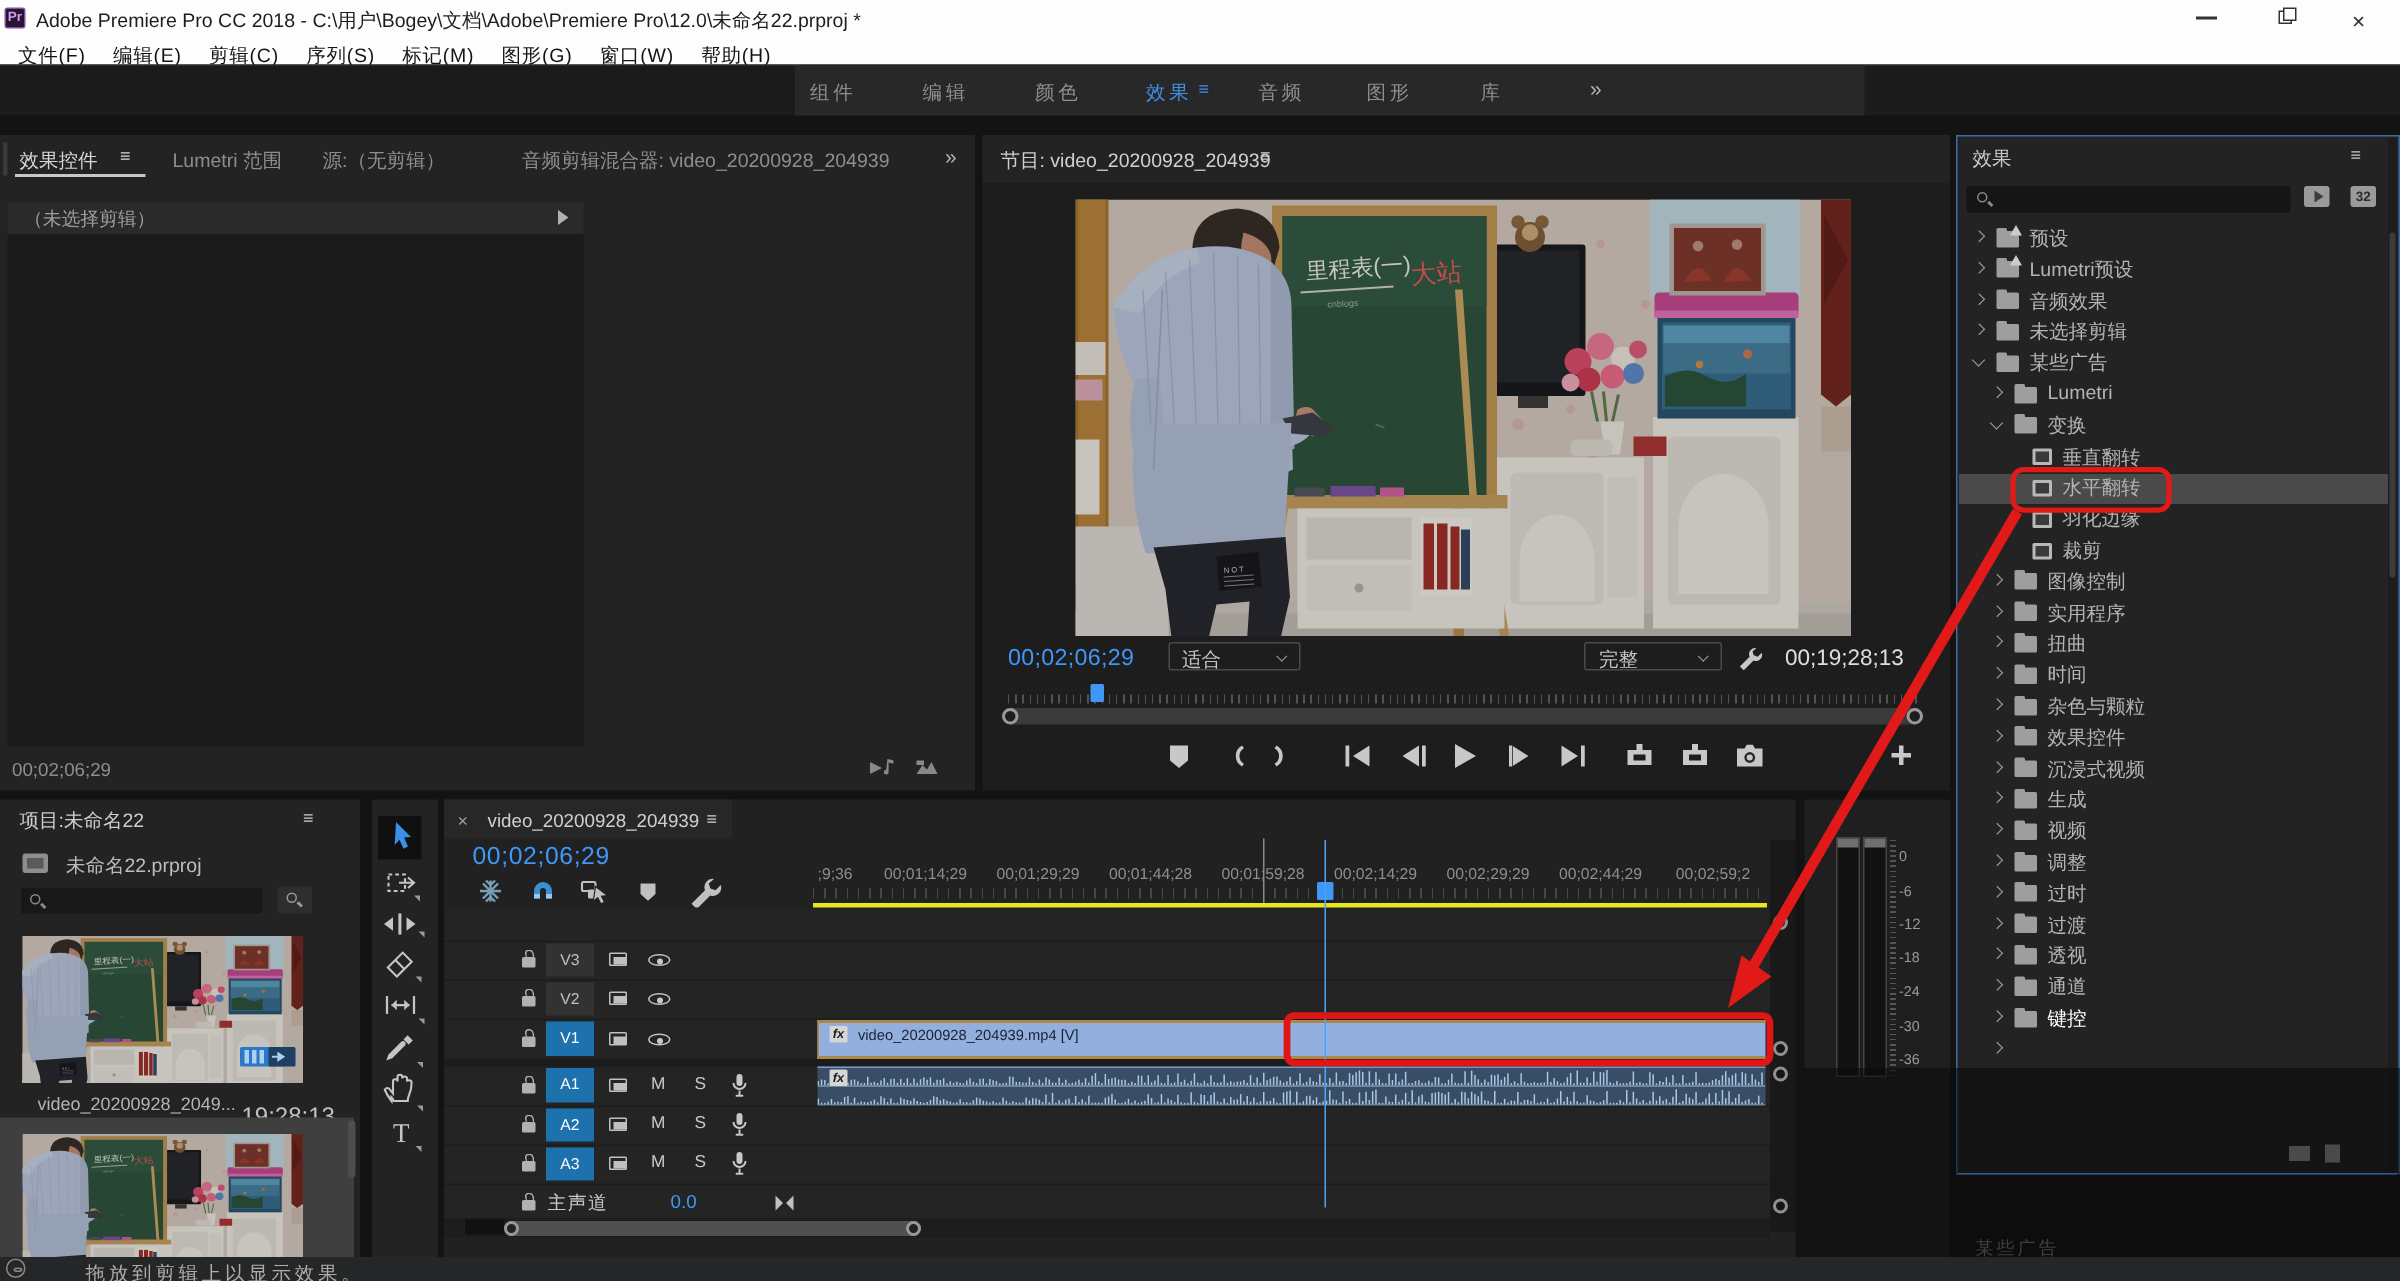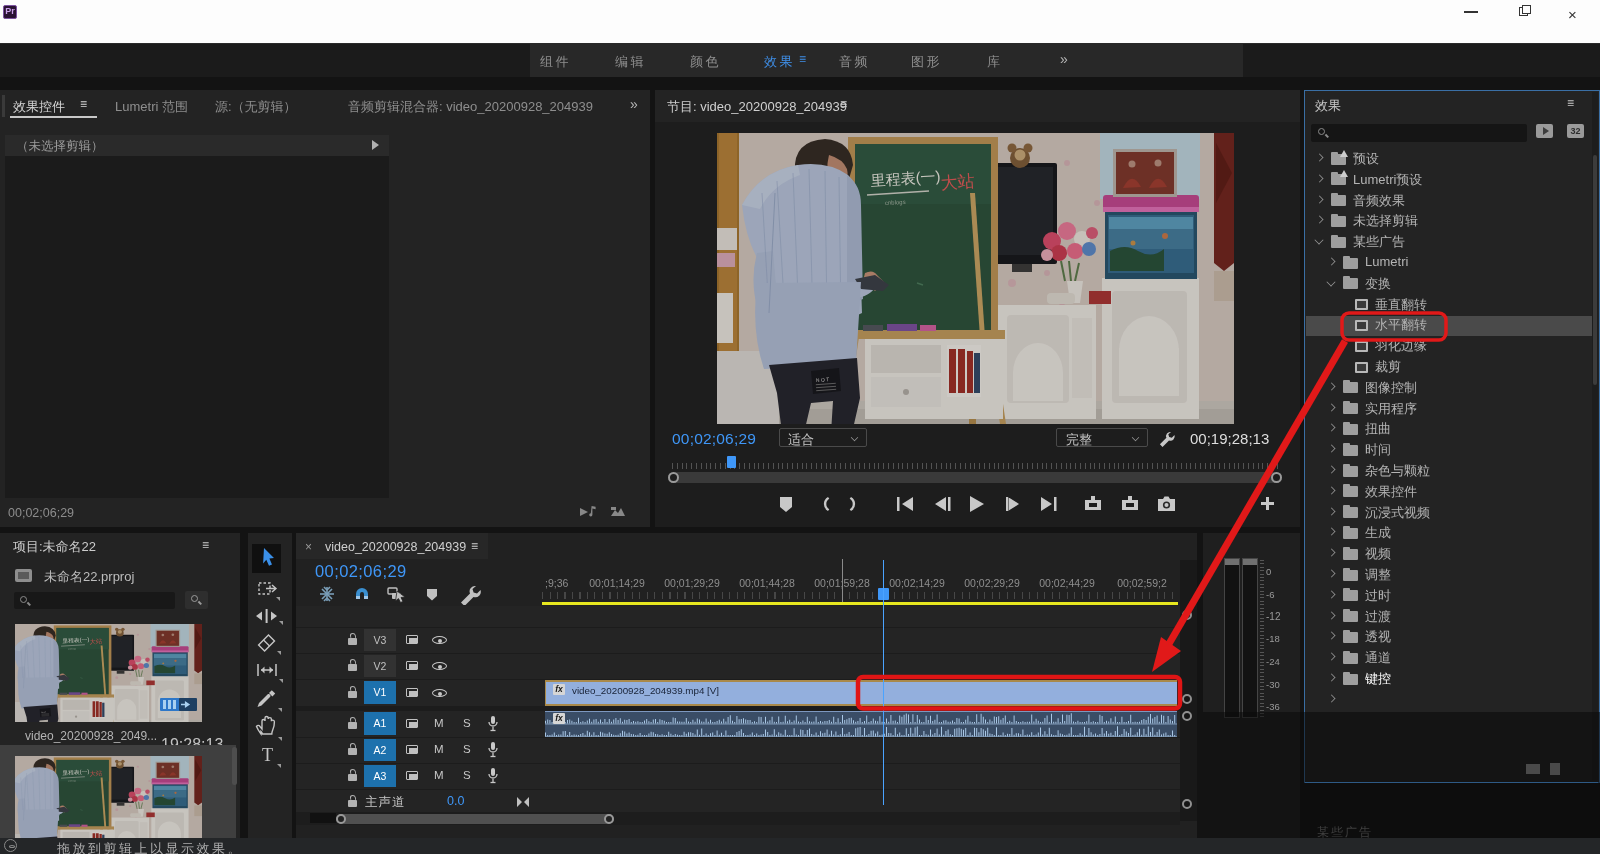--- a/index.html
+++ b/index.html
@@ -151,25 +151,27 @@
 <path d="M94,238 l28,-3 2,23 -28,3 z" fill="#15161c"></path>
 <text x="99" y="249" font-size="5" fill="#cccccc" transform="rotate(-4 99 249)">N O T</text>
 <path d="M99,251 h20 M99,254 h20 M99,257 h20" stroke="#888" stroke-width="0.7" transform="rotate(-4 109 254)"></path>
 <rect x="0" y="0" width="517" height="291" fill="#17100a" opacity="0.16"></rect>
 </g>
 </defs>
     </svg>
 
 <div class="abs" style="left:0;top:0;width:1600px;height:43px;background:#fdfdfd"></div>
 <div class="abs" style="left:3px;top:5px;width:14px;height:14px;background:#2a1233;border:1.5px solid #7c52a0;border-radius:2px;color:#c9a0e8;font-size:9px;font-weight:bold;text-align:center;line-height:11px">Pr</div>
+<div class="abs" style="left:24px;top:5px;font-size:13px;color:#1d1d1d">Adobe Premiere Pro CC 2018 - C:\用户\Bogey\文档\Adobe\Premiere Pro\12.0\未命名22.prproj *</div>
 <div class="abs" style="left:1464px;top:11px;width:14px;height:1.5px;background:#333"></div>
 <div class="abs" style="left:1519px;top:7px;width:9px;height:9px;border:1.2px solid #333;background:#fdfdfd"></div>
 <div class="abs" style="left:1522px;top:5px;width:9px;height:9px;border:1.2px solid #333;background:#fdfdfd"></div>
 <div class="abs" style="left:1568px;top:6px;font-size:15px;color:#333">×</div>
 
+<div class="abs" style="left:12px;top:28px;font-size:13px;color:#141414;letter-spacing:0.5px;word-spacing:5px">文件(F)&nbsp;&nbsp;编辑(E)&nbsp;&nbsp;剪辑(C)&nbsp;&nbsp;序列(S)&nbsp;&nbsp;标记(M)&nbsp;&nbsp;图形(G)&nbsp;&nbsp;窗口(W)&nbsp;&nbsp;帮助(H)</div>
 <div class="abs" style="left:0;top:43px;width:1600px;height:1px;background:#2a2a2a"></div>
 
 <div class="abs" style="left:0;top:44px;width:1600px;height:33px;background:#1b1b1b"></div>
 <div class="abs" style="left:530px;top:44px;width:713px;height:33px;background:#282828"></div>
 <div class="abs tab" style="left:540px;top:53px;letter-spacing:2.5px">组件</div>
 <div class="abs tab" style="left:615px;top:53px;letter-spacing:2.5px">编辑</div>
 <div class="abs tab" style="left:690px;top:53px;letter-spacing:2.5px">颜色</div>
 <div class="abs tab" style="left:764px;top:53px;color:#3f8fe8;letter-spacing:2.5px">效果</div>
 <div class="abs" style="left:799px;top:52px;color:#3f8fe8;font-size:12px">≡</div>
 <div class="abs tab" style="left:839px;top:53px;letter-spacing:2.5px">音频</div>

